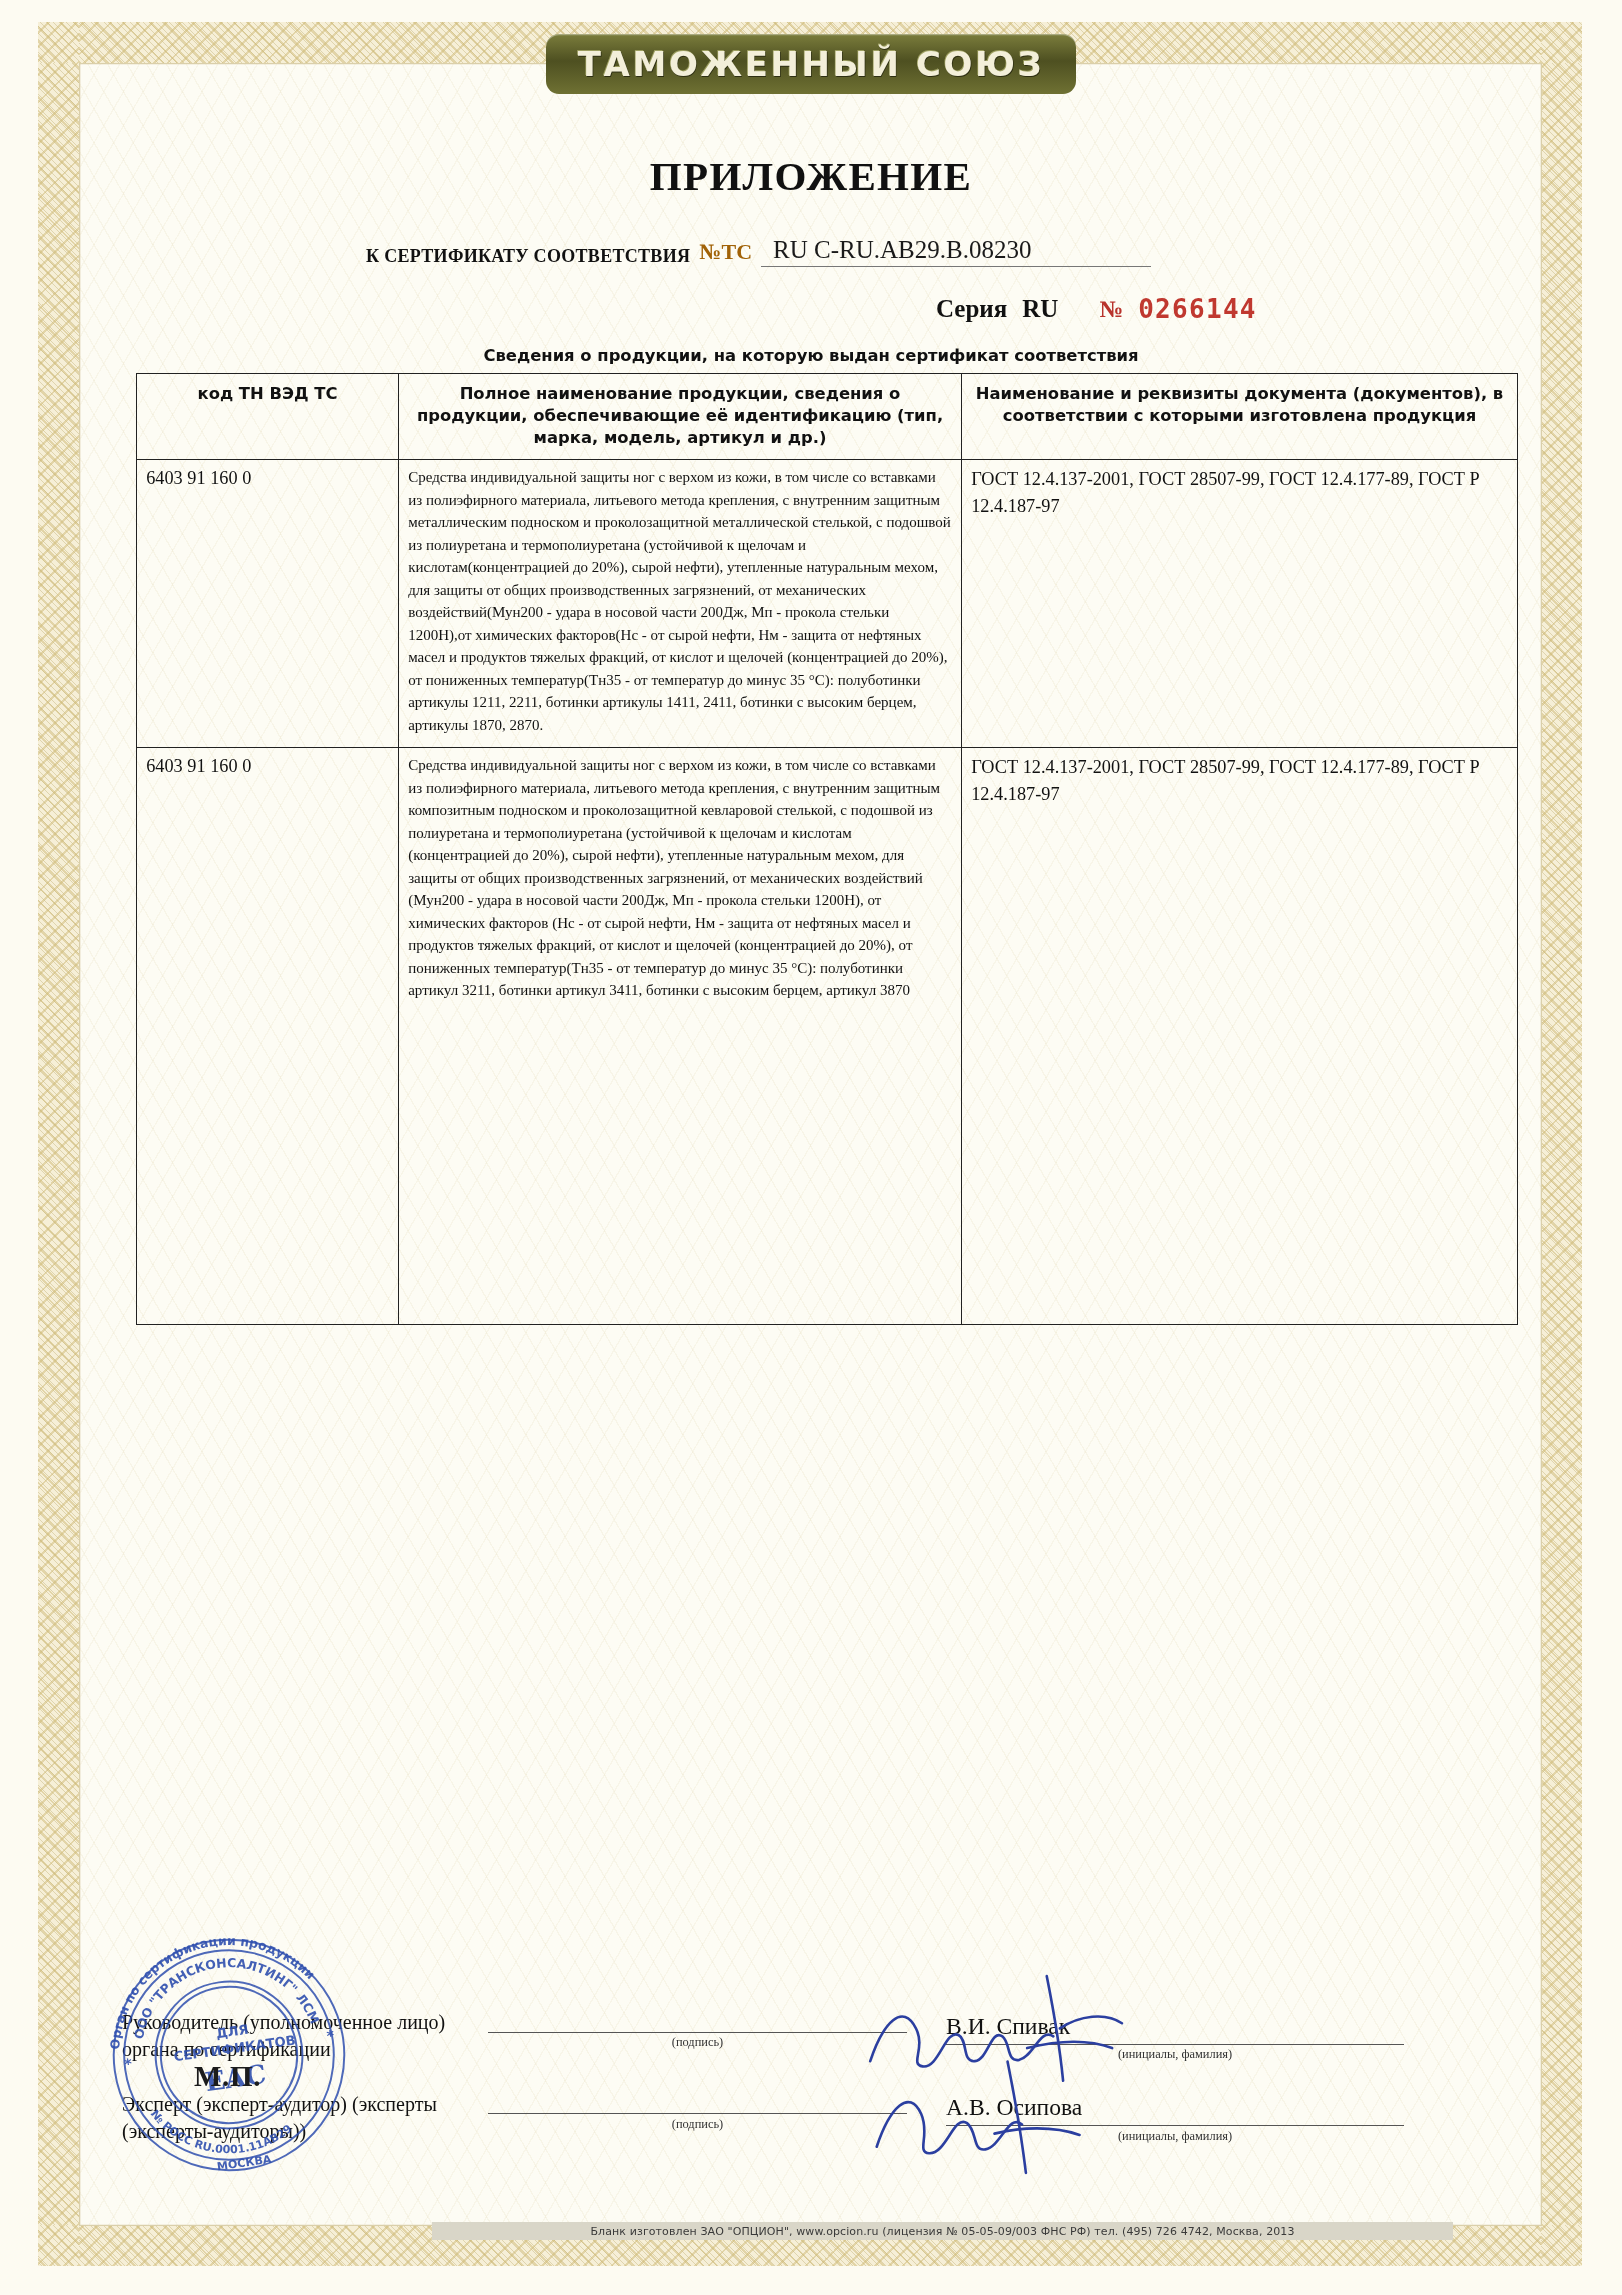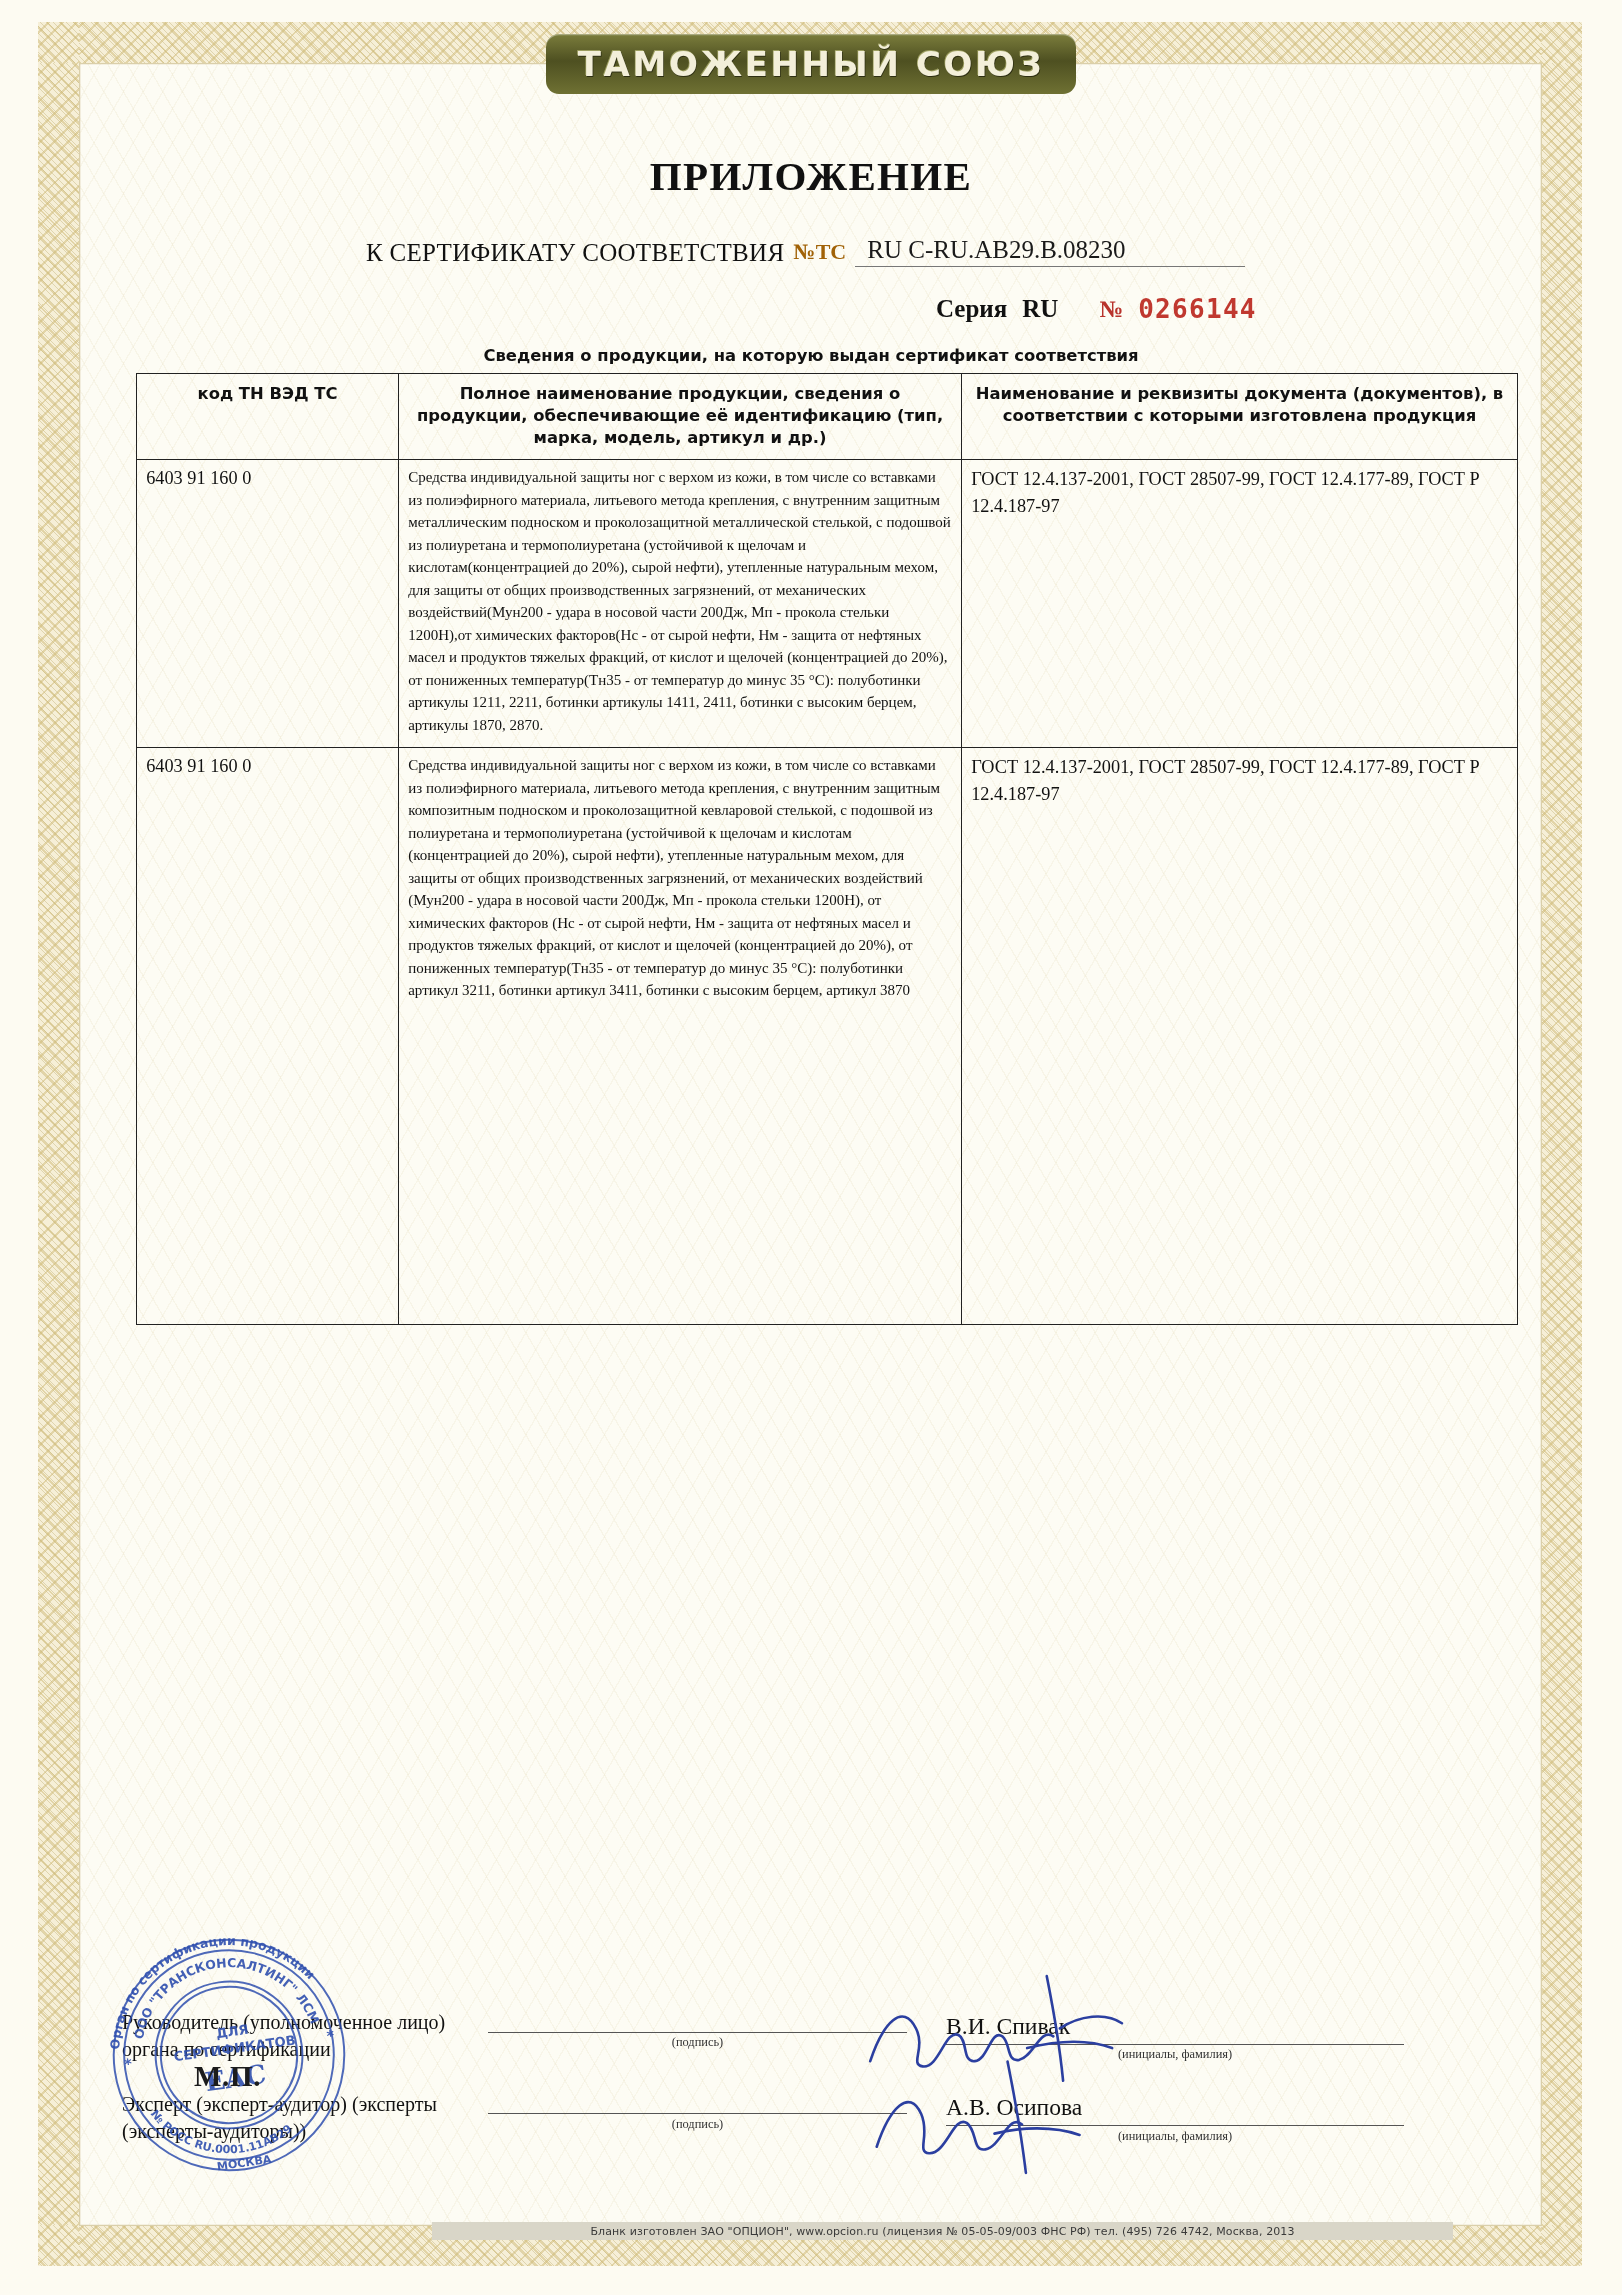--- a/index.html
+++ b/index.html
@@ -97,22 +97,22 @@
 
   .cert-line {
     position: absolute;
     left: 366px;
     top: 236px;
     display: flex;
     align-items: flex-end;
     gap: 9.2px;
   }
   .cert-line .lbl {
-    font-size: 25px;
-    font-weight: normal;
+    font-size: 18px;
+    font-weight: bold;
     letter-spacing: 0.3px;
     color: #111;
   }
   .cert-line .no {
     font-size: 22px;
     font-weight: bold;
     color: #a16207;
     padding-bottom: 2px;
   }
   .cert-line .val {

